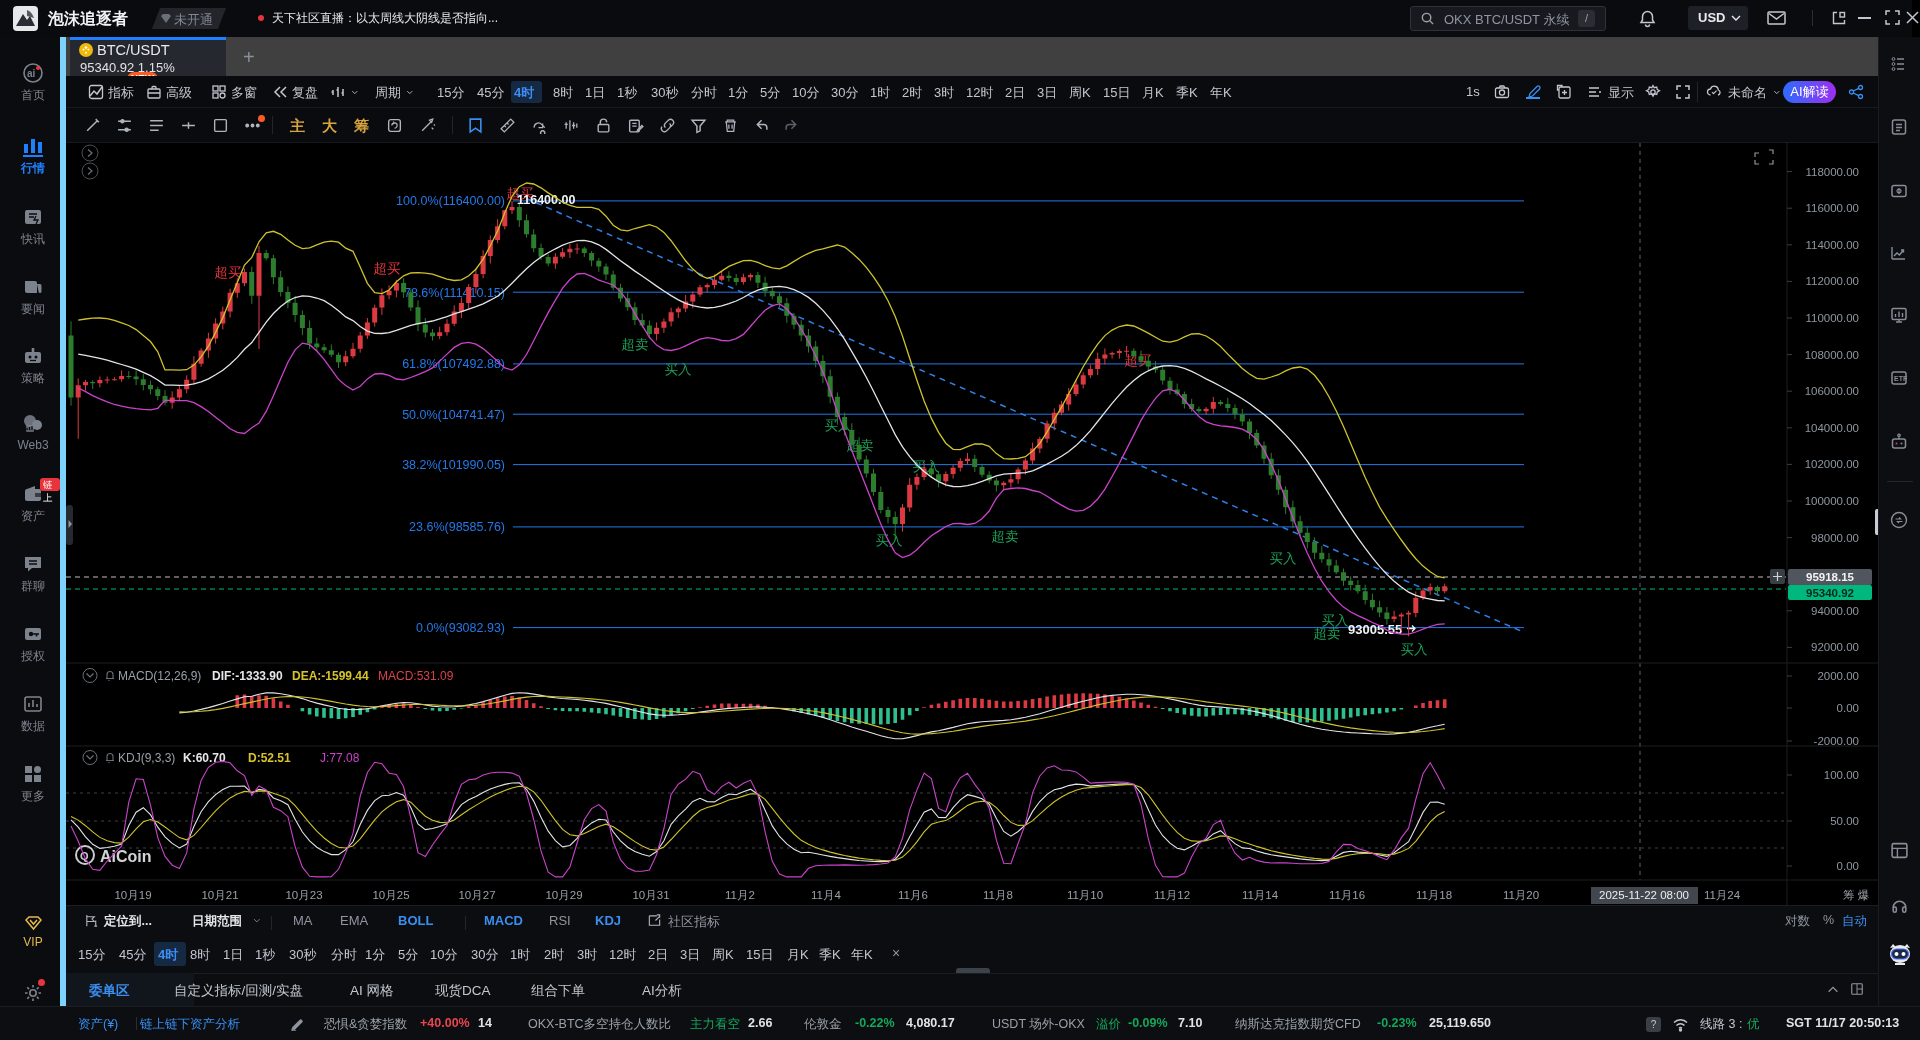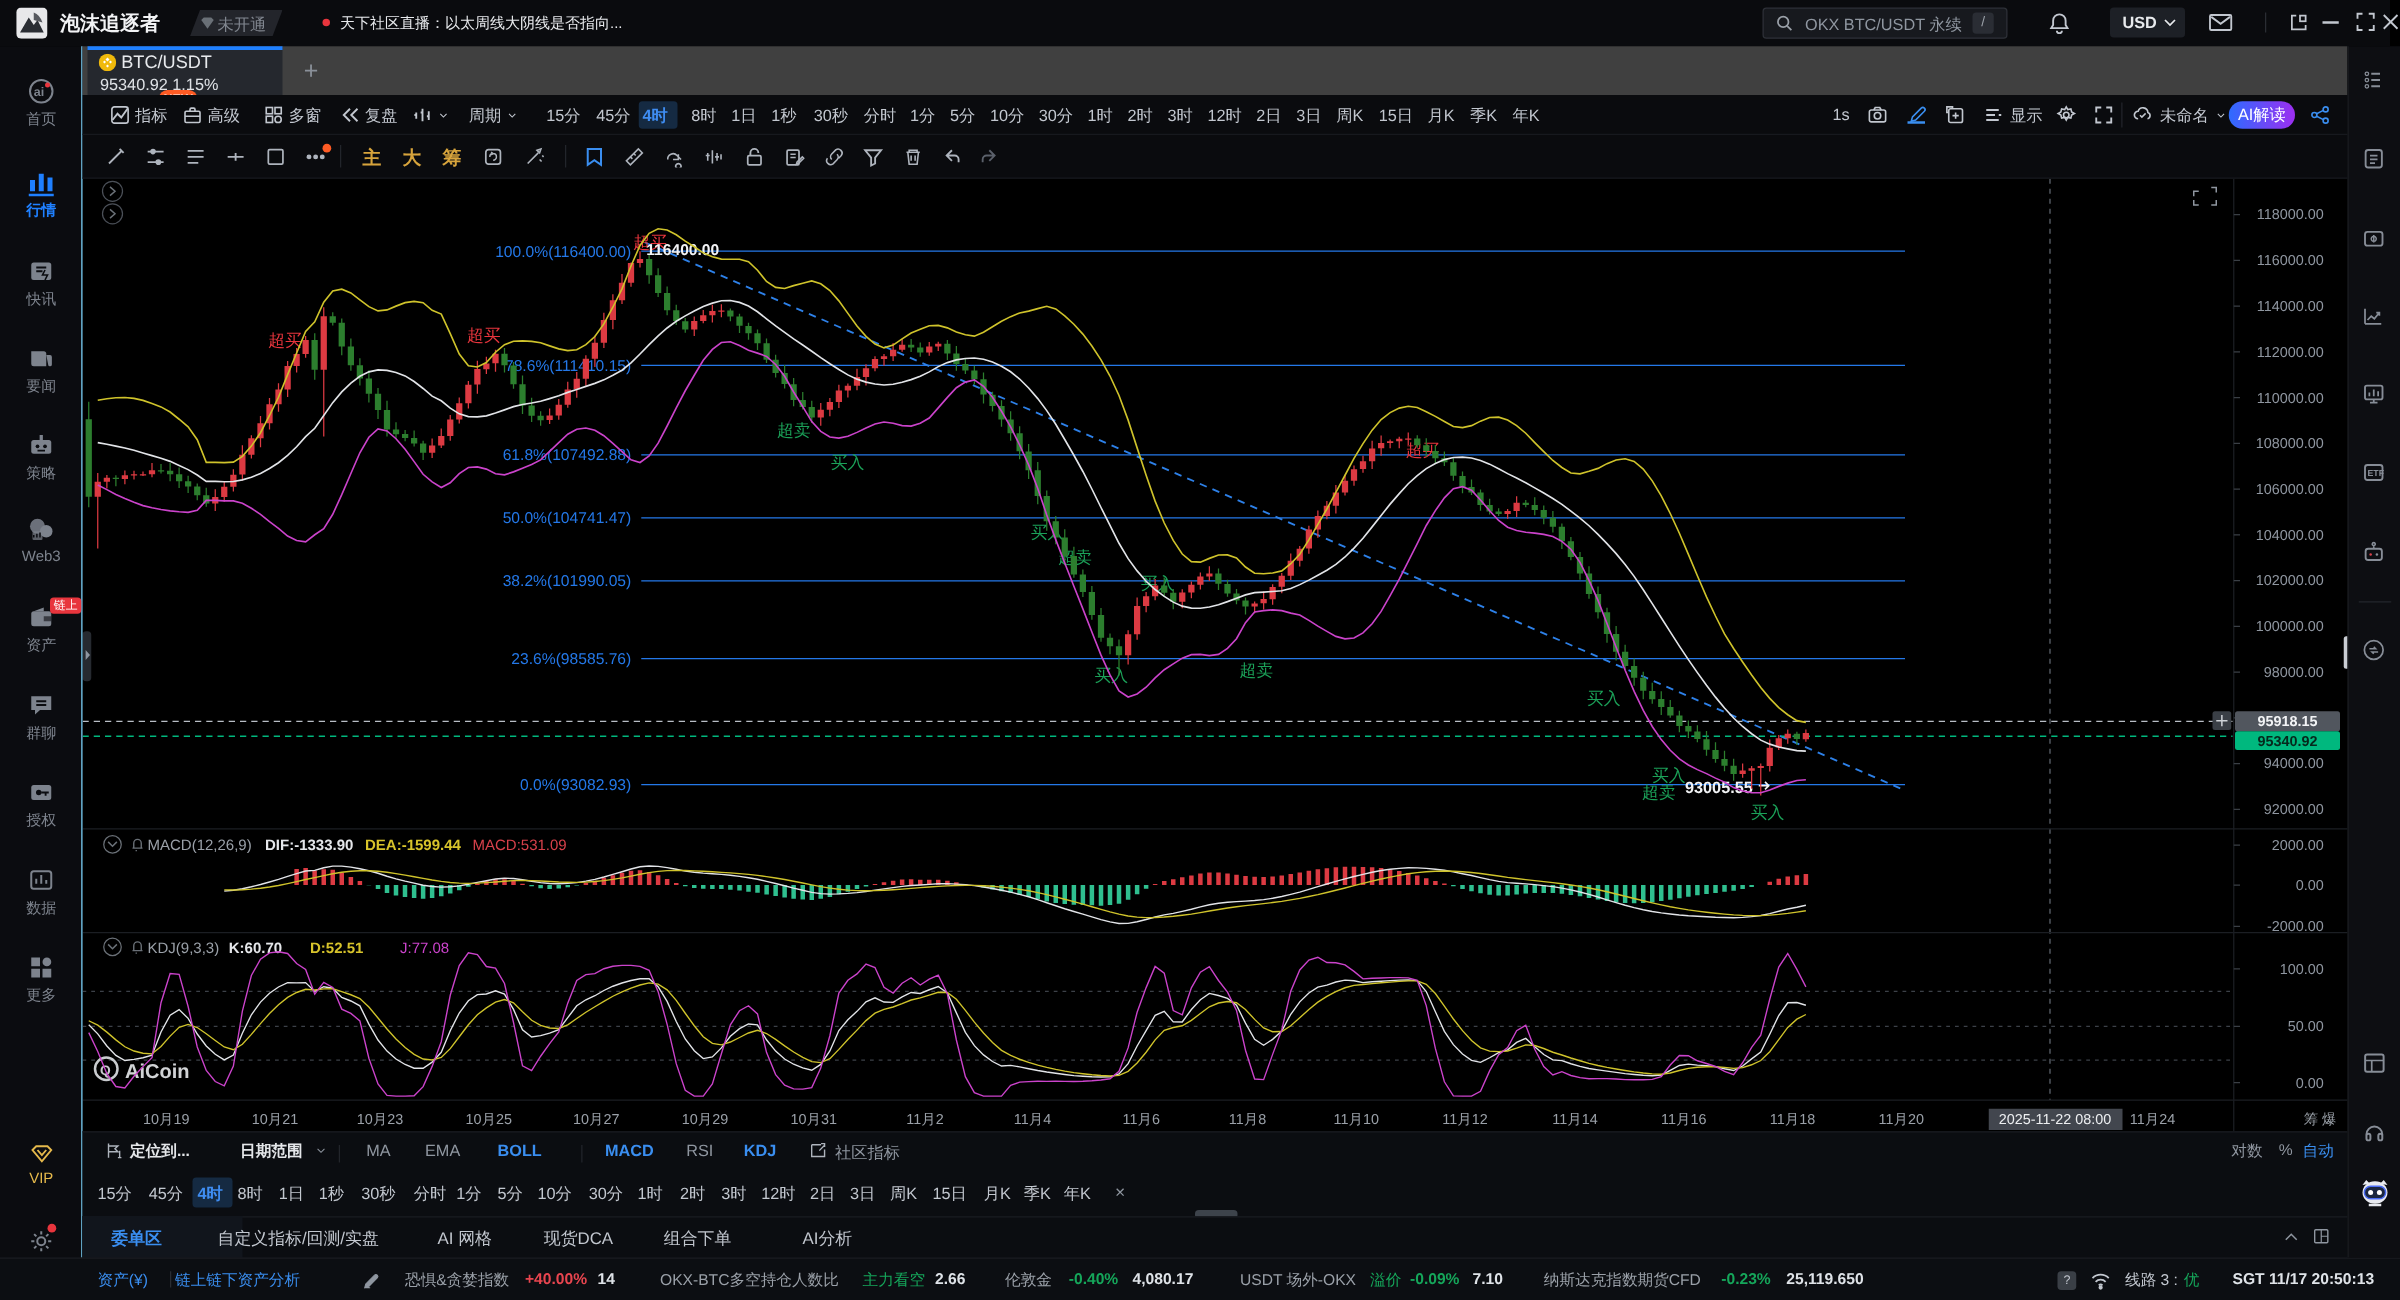--- a/index.html
+++ b/index.html
@@ -174,21 +174,21 @@
         <rect x="10" y="3.5" width="4.5" height="4.5"></rect>
       </svg>
       <div style="position:absolute;left:1858px;top:17px;width:13px;height:2px;background:#c2c7cf"></div>
       <svg style="position:absolute;left:1884px;top:9px" width="17" height="17" viewBox="0 0 17 17" fill="none" stroke="#c2c7cf" stroke-width="1.5">
         <path d="M2,6 V2 H6 M11,2 H15 V6 M15,11 V15 H11 M6,15 H2 V11"></path>
       </svg>
       <svg style="position:absolute;left:1905px;top:10px" width="15" height="15" viewBox="0 0 15 15" stroke="#c2c7cf" stroke-width="1.5">
         <path d="M2,2 L13,13 M13,2 L2,13"></path>
       </svg>
     </div>
-    <div style="position:absolute;left:0;top:37px;width:66px;height:1003px;background:#0b0c10;border-right:1px solid #7dd3fc"><svg style="position:absolute;left:21px;top:24px" width="24" height="24" viewBox="0 0 24 24">
+    <div style="position:absolute;left:0;top:37px;width:66px;height:1003px;background:#0b0c10;border-right:6px solid #7dd3fc"><svg style="position:absolute;left:21px;top:24px" width="24" height="24" viewBox="0 0 24 24">
         <circle cx="12" cy="12" r="9" fill="none" stroke="#7d838d" stroke-width="1.6"></circle>
         <text x="6" y="16" fill="#7d838d" font-size="10" font-weight="bold">ai</text>
         <circle cx="17" cy="7" r="2" fill="#e8353d"></circle>
       </svg><div style="position:absolute;left:33px;top:50px;transform:translateX(-50%);color:#7d838d;font-size:12px;font-weight:400">首页</div><svg style="position:absolute;left:21px;top:97px" width="24" height="24" viewBox="0 0 24 24">
         <rect x="3" y="10" width="4" height="9" fill="#1f80ff"></rect>
         <rect x="10" y="5" width="4" height="14" fill="#1f80ff"></rect>
         <rect x="17" y="8" width="4" height="11" fill="#1f80ff"></rect>
       </svg><div style="position:absolute;left:33px;top:123px;transform:translateX(-50%);color:#1f80ff;font-size:12px;font-weight:700">行情</div><div style="position:absolute;left:23px;top:118px;width:20px;height:2px;background:#1f80ff"></div><svg style="position:absolute;left:21px;top:168px" width="24" height="24" viewBox="0 0 24 24">
         <rect x="4" y="5" width="16" height="14" rx="2" fill="#7d838d"></rect>
         <path d="M8,9 h8 M8,12 h5" stroke="#0b0c10" stroke-width="1.6"></path>
@@ -488,21 +488,21 @@
       <svg style="position:absolute;left:290px;top:11px" width="14" height="14" viewBox="0 0 16 16" fill="#8f96a0">
         <path d="M2,14 l1,-3.5 8,-8 a1.7,1.7 0 0 1 2.5,2.5 l-8,8 Z M2,14 h5" stroke="#8f96a0" stroke-width="1"></path>
       </svg>
       <div style="position:absolute;left:324px;top:9px;color:#9aa0a8;font-size:12.5px;font-weight:400;white-space:nowrap;">恐惧&amp;贪婪指数</div>
       <div style="position:absolute;left:420px;top:9px;color:#e8454f;font-size:12.5px;font-weight:700;white-space:nowrap;">+40.00%</div>
       <div style="position:absolute;left:478px;top:9px;color:#dfe3e8;font-size:12.5px;font-weight:700;white-space:nowrap;">14</div>
       <div style="position:absolute;left:528px;top:9px;color:#9aa0a8;font-size:12.5px;font-weight:400;white-space:nowrap;">OKX-BTC多空持仓人数比</div>
       <div style="position:absolute;left:690px;top:9px;color:#15a65a;font-size:12.5px;font-weight:400;white-space:nowrap;">主力看空</div>
       <div style="position:absolute;left:748px;top:9px;color:#dfe3e8;font-size:12.5px;font-weight:700;white-space:nowrap;">2.66</div>
       <div style="position:absolute;left:804px;top:9px;color:#9aa0a8;font-size:12.5px;font-weight:400;white-space:nowrap;">伦敦金</div>
-      <div style="position:absolute;left:855px;top:9px;color:#15a65a;font-size:12.5px;font-weight:700;white-space:nowrap;">-0.40%</div>
+      <div style="position:absolute;left:855px;top:9px;color:#15a65a;font-size:12.5px;font-weight:700;white-space:nowrap;">-0.22%</div>
       <div style="position:absolute;left:906px;top:9px;color:#dfe3e8;font-size:12.5px;font-weight:700;white-space:nowrap;">4,080.17</div>
       <div style="position:absolute;left:992px;top:9px;color:#9aa0a8;font-size:12.5px;font-weight:400;white-space:nowrap;">USDT 场外-OKX</div>
       <div style="position:absolute;left:1096px;top:9px;color:#15a65a;font-size:12.5px;font-weight:400;white-space:nowrap;">溢价</div>
       <div style="position:absolute;left:1128px;top:9px;color:#15a65a;font-size:12.5px;font-weight:700;white-space:nowrap;">-0.09%</div>
       <div style="position:absolute;left:1178px;top:9px;color:#dfe3e8;font-size:12.5px;font-weight:700;white-space:nowrap;">7.10</div>
       <div style="position:absolute;left:1235px;top:9px;color:#9aa0a8;font-size:12.5px;font-weight:400;white-space:nowrap;">纳斯达克指数期货CFD</div>
       <div style="position:absolute;left:1377px;top:9px;color:#15a65a;font-size:12.5px;font-weight:700;white-space:nowrap;">-0.23%</div>
       <div style="position:absolute;left:1429px;top:9px;color:#dfe3e8;font-size:12.5px;font-weight:700;white-space:nowrap;">25,119.650</div>
       <div style="position:absolute;left:1646px;top:10px;width:15px;height:15px;background:#3a3f46;border-radius:3px;color:#c2c7cf;font-size:10px;text-align:center;line-height:15px">?</div>
       <svg style="position:absolute;left:1672px;top:10px" width="17" height="15" viewBox="0 0 17 15" fill="none" stroke="#c2c7cf" stroke-width="1.4">

